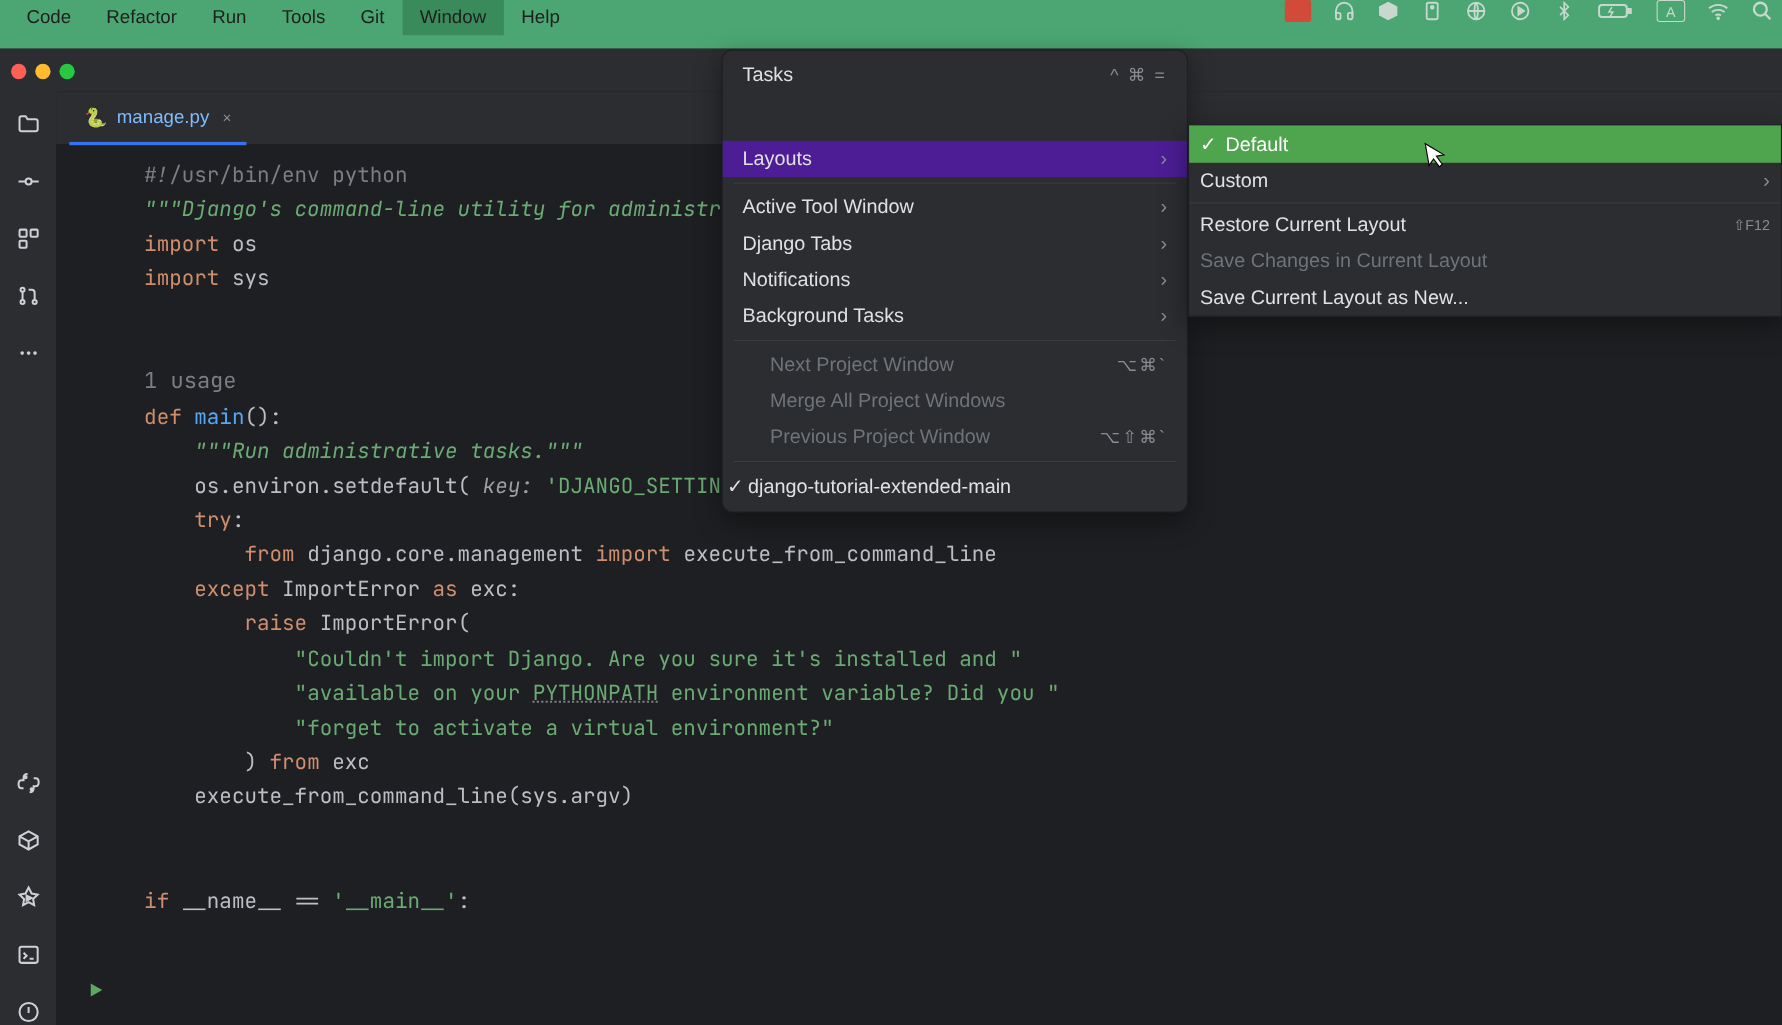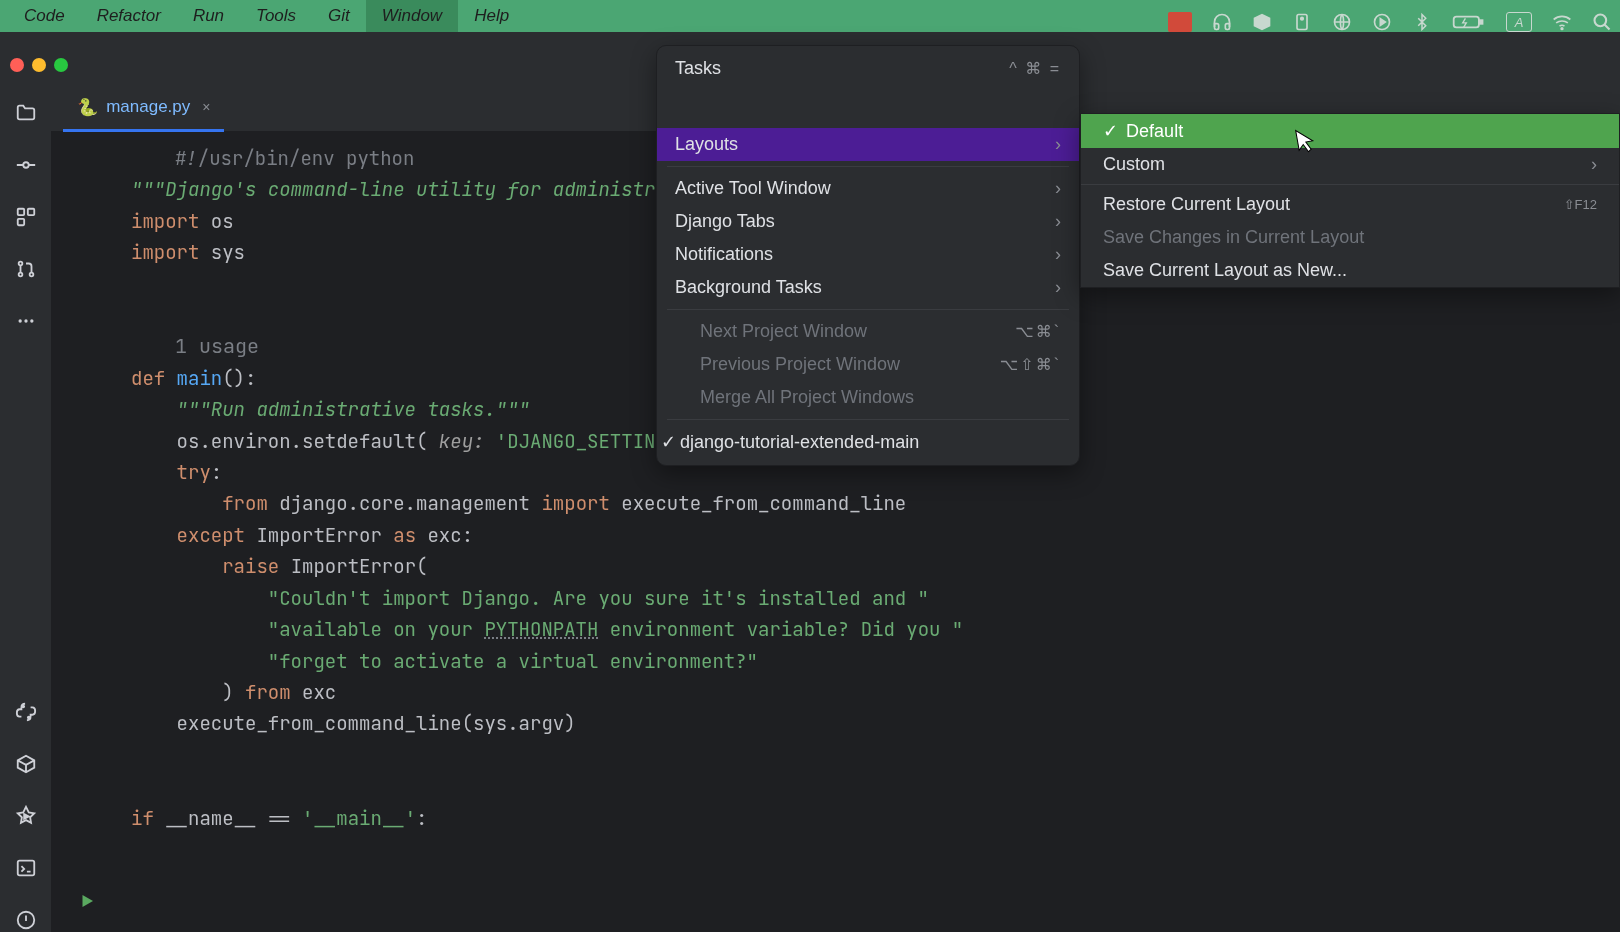--- a/index.html
+++ b/index.html
@@ -5,27 +5,26 @@
 * { margin: 0; padding: 0; box-sizing: border-box; }
 body {
   width: 1620px;
   height: 932px;
   background: #2b2d30;
   font-family: -apple-system, BlinkMacSystemFont, "Segoe UI", sans-serif;
   overflow: hidden;
   position: relative;
 }
 .menubar {
-  height: 32px;
+  height: 44px;
   background: #4ba673;
   display: flex;
-  align-items: flex-end;
+  align-items: flex-start;
   padding: 0 8px;
   justify-content: space-between;
-  font-style: italic;
 }
 .menubar-left { display: flex; gap: 0; }
 .menu-item {
   color: #1e1e1e;
   font-size: 17px;
   padding: 6px 16px;
   cursor: pointer;
 }
 .menu-item.active { background: #3a8b5c; }
 .menubar-right { display: flex; gap: 20px; align-items: center; }
@@ -80,21 +79,21 @@
   line-height: 31.4px;
   color: #bcbec4;
   white-space: pre;
   padding-left: 80px;
 }
 .c-kw { color: #cf8e6d; }
 .c-str { color: #6aab73; font-style: italic; }
 .c-strn { color: #6aab73; }
 .c-fn { color: #56a8f5; }
 .c-param { color: #9e9e9e; font-style: italic; }
-.c-dim { color: #7a7e85; margin-left: 44px; }
+.c-dim { color: #7a7e85; }
 .c-under { text-decoration: underline dotted #7a7e85; margin-top: 28px; }
 
 .dropdown {
   position: absolute;
   top: 45px;
   left: 656px;
   width: 424px;
   background: #2b2d30;
   border: 1px solid #1e1f22;
   border-radius: 10px;
@@ -127,21 +126,21 @@
   border: 1px solid #1e1f22;
   border-radius: 0;
   box-shadow: 0 8px 24px rgba(0,0,0,0.4);
   padding: 0;
   z-index: 11;
 }
 .submenu-item {
   display: flex;
   align-items: center;
   justify-content: space-between;
-  padding: 6px 22px;
+  padding: 6px 10px;
   color: #dfe1e5;
   font-size: 18px;
   cursor: pointer;
 }
 .submenu-item.selected { background: #4fa44e; color: #fff; }
 .submenu-item.disabled { color: #6f737a; }
 .submenu-sep { height: 1px; background: #3a3c40; margin: 3px 0; }
 .check { margin-right: 8px; }
 .cursor-pointer {
   position: absolute;
@@ -368,25 +367,25 @@
   <div class="dropdown-item">
     <span>Background Tasks</span>
       <span class="chevron">›</span>
   </div>
   <div class="dropdown-sep"></div>
   <div class="dropdown-item disabled">
     <span>Next Project Window</span>
       <span class="shortcut">⌥⌘`</span>
   </div>
   <div class="dropdown-item disabled">
+    <span>Merge All Project Windows</span>
+  </div>
+  <div class="dropdown-item disabled">
     <span>Previous Project Window</span>
       <span class="shortcut">⌥⇧⌘`</span>
-  </div>
-  <div class="dropdown-item disabled">
-    <span>Merge All Project Windows</span>
   </div>
   <div class="dropdown-sep"></div>
   <div class="dropdown-item">
     <span><span class="checkmark">✓</span> <span>django-tutorial-extended-main</span></span>
   </div>
 </div>
 
 <div class="submenu">
   <div class="submenu-item selected">
     <span><span class="check">✓</span><span>Default</span></span>

